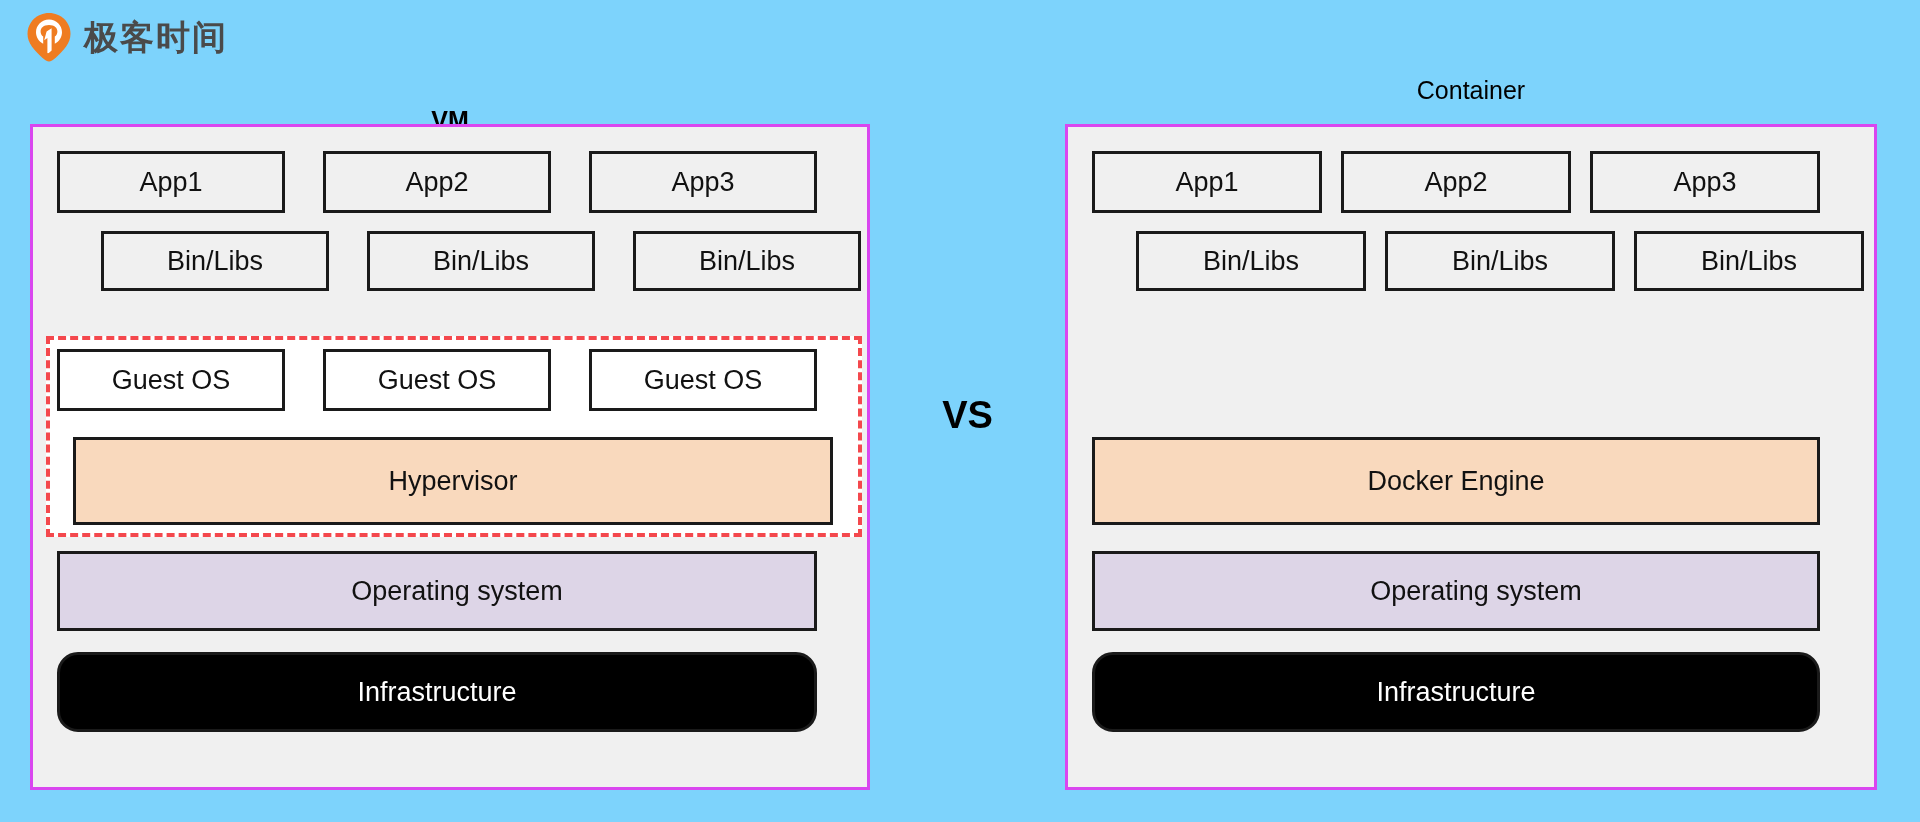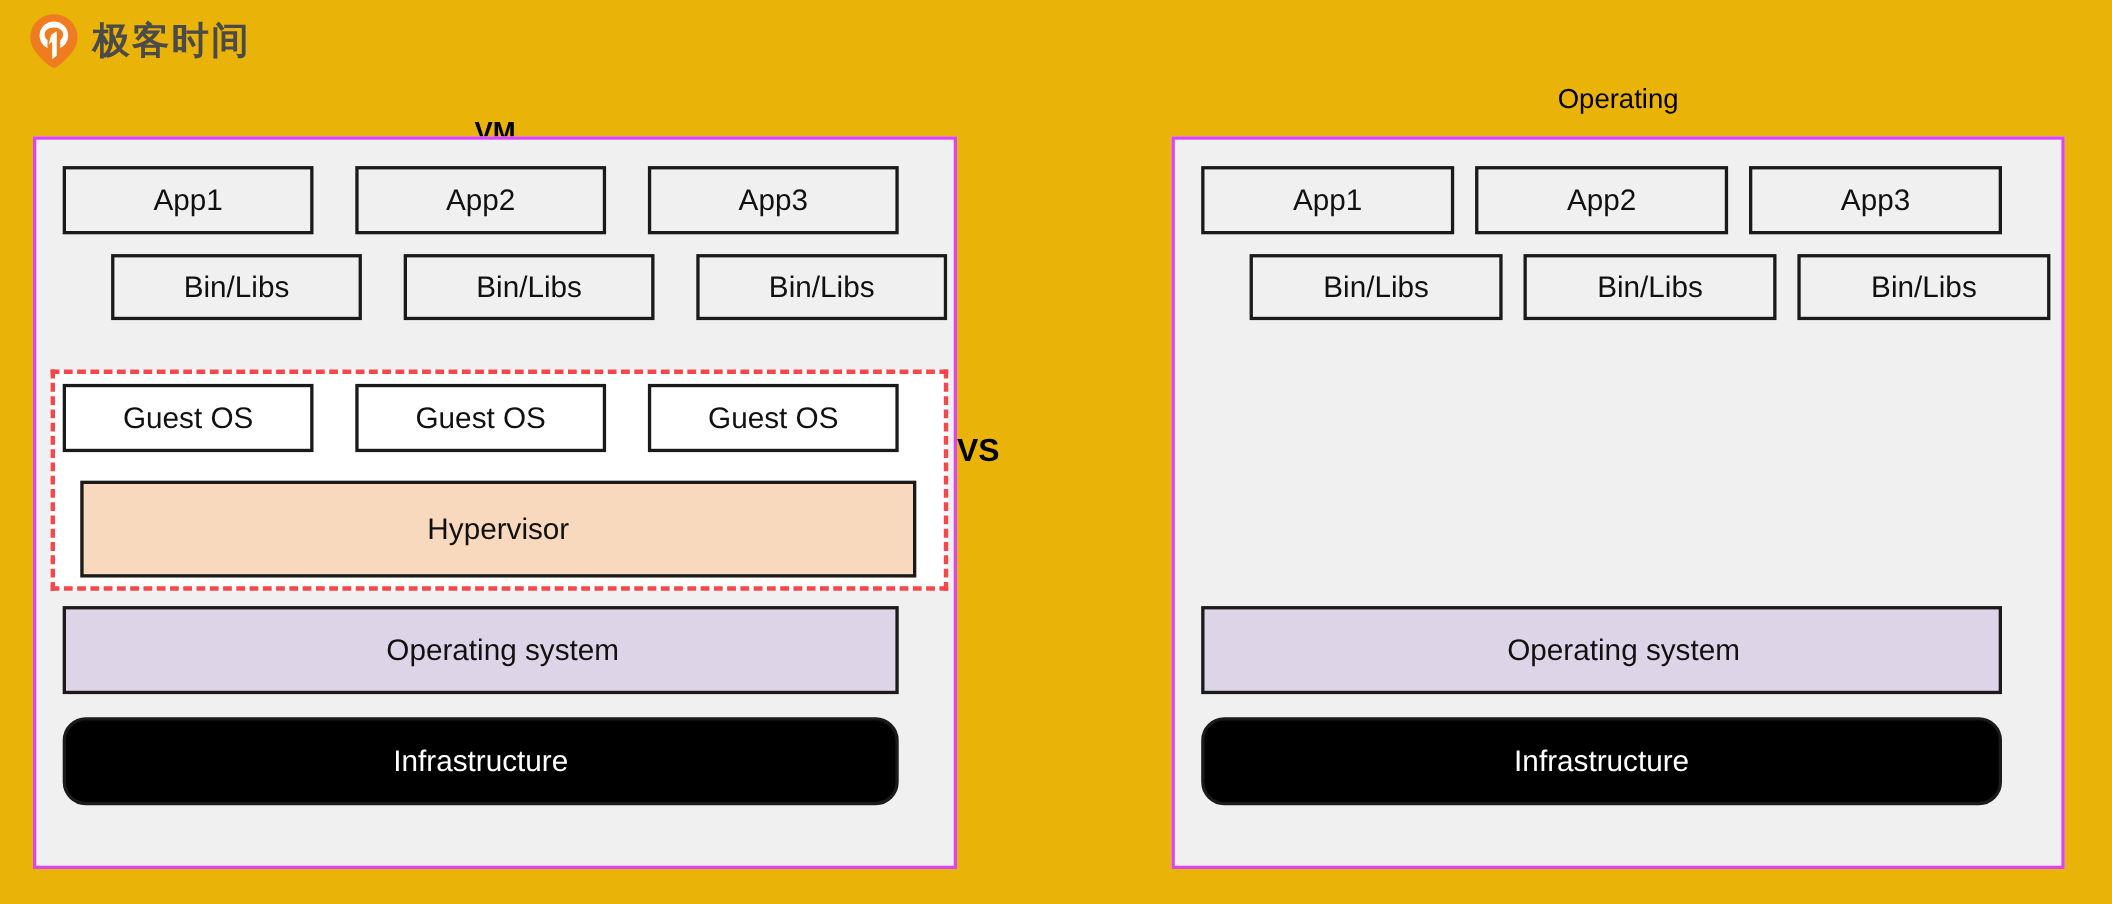--- a/index.html
+++ b/index.html
@@ -9,21 +9,21 @@
     height: 822px;
     background: #ffffff;
     font-family: "Liberation Sans", sans-serif;
     overflow: hidden;
   }
 
   #stage {
     position: relative;
     width: 1920px;
     height: 822px;
-    background: #eab308;
+    background: #7dd3fc;
   }
 
   
   .brand {
     position: absolute;
     left: 26px;
     top: 12px;
     display: flex;
     align-items: center;
     gap: 12px;
@@ -52,21 +52,22 @@
   }
   #title-vm        { left: 30px;   top: 78px;  width: 840px; font-weight: 700; margin-top: 30px; }
   #title-container { left: 1065px; top: 78px;  width: 812px; font-weight: 400; }
 
   
   #vs-label {
     position: absolute;
     left: 870px;
     top: 396px;
     width: 195px;
-    font-size: 29px;
+    text-align: center;
+    font-size: 38px;
     font-weight: 700;
     color: #000000;
     line-height: 1;
   }
 
   
   .stack-panel {
     position: absolute;
     background: #f0f0f0;
     border: 3px solid #d946ef;
@@ -113,21 +114,21 @@
     <svg class="brand-mark" viewBox="0 0 46 50">
       <path d="M23 1 C11 1 1.5 10.3 1.5 21.8 C1.5 31.5 8.3 38.2 16 45.5 C19 48.3 21.2 49.5 23 49.5 C24.8 49.5 27 48.3 30 45.5 C37.7 38.2 44.5 31.5 44.5 21.8 C44.5 10.3 35 1 23 1 Z" fill="#ef7c21"></path>
       <path d="M23 7.5 C15.8 7.5 10 13.2 10 20.3 C10 25.3 12.9 29.6 17.2 31.7 L17.2 24.6 C15.6 23.4 14.6 21.5 14.6 19.4 C14.6 15.8 17.6 12.9 23 12.9 C28.4 12.9 31.4 15.8 31.4 19.4 C31.4 21.5 30.4 23.4 28.8 24.6 L28.8 31.7 C33.1 29.6 36 25.3 36 20.3 C36 13.2 30.2 7.5 23 7.5 Z" fill="#ffffff"></path>
       <path d="M20.6 19.5 L25.6 16.2 L25.6 38.5 L21.4 42.2 L21.4 26.0 L18.2 28.2 Z" fill="#ffffff"></path>
       <path d="M12.5 38.0 C16 42.6 19.7 45.6 23 45.6 C26.3 45.6 30 42.6 33.5 38.0 C30.2 40.2 26.7 41.3 23 41.3 C19.3 41.3 15.8 40.2 12.5 38.0 Z" fill="#ef7c21"></path>
     </svg>
     <span class="brand-text">极客时间</span>
   </div>
 
   <div class="col-title" id="title-vm">VM</div>
-  <div class="col-title" id="title-container">Operating</div>
+  <div class="col-title" id="title-container">Container</div>
 
   <div id="vs-label">VS</div>
 
   <div class="stack-panel" id="panel-vm">
 
     <div class="node app" style="left:24px;  top:24px;  width:228px; height:62px;">App1</div>
     <div class="node app" style="left:290px; top:24px;  width:228px; height:62px;">App2</div>
     <div class="node app" style="left:556px; top:24px;  width:228px; height:62px;">App3</div>
 
     <div class="node lib" style="left:24px;  top:104px; width:228px; height:60px;">Bin/Libs</div>
@@ -150,19 +151,20 @@
   <div class="stack-panel" id="panel-container">
 
     <div class="node app" style="left:24px;  top:24px;  width:230px; height:62px;">App1</div>
     <div class="node app" style="left:273px; top:24px;  width:230px; height:62px;">App2</div>
     <div class="node app" style="left:522px; top:24px;  width:230px; height:62px;">App3</div>
 
     <div class="node lib" style="left:24px;  top:104px; width:230px; height:60px;">Bin/Libs</div>
     <div class="node lib" style="left:273px; top:104px; width:230px; height:60px;">Bin/Libs</div>
     <div class="node lib" style="left:522px; top:104px; width:230px; height:60px;">Bin/Libs</div>
 
+    <div class="node engine" style="left:24px; top:310px; width:728px; height:88px;">Docker Engine</div>
 
     <div class="node os" style="left:24px; top:424px; width:728px; height:80px;">Operating system</div>
 
     <div class="node infra" style="left:24px; top:525px; width:728px; height:80px;">Infrastructure</div>
   </div>
 
 </div>
 
 </body></html>

